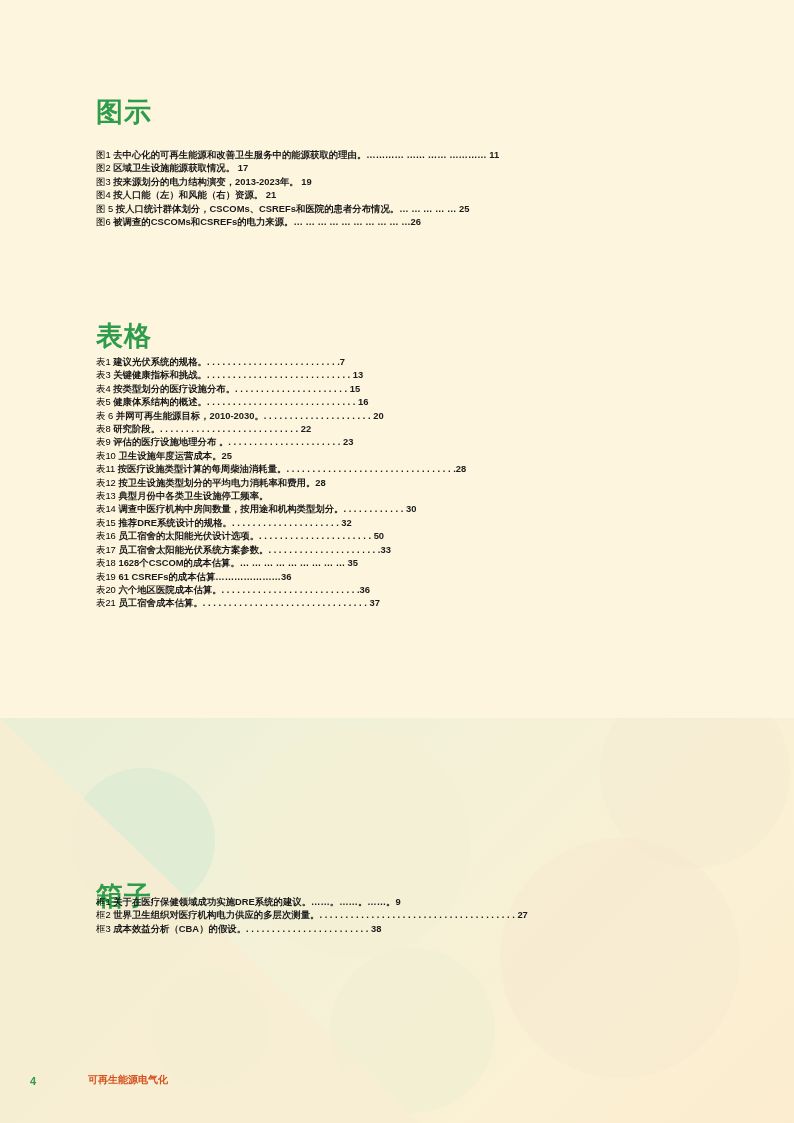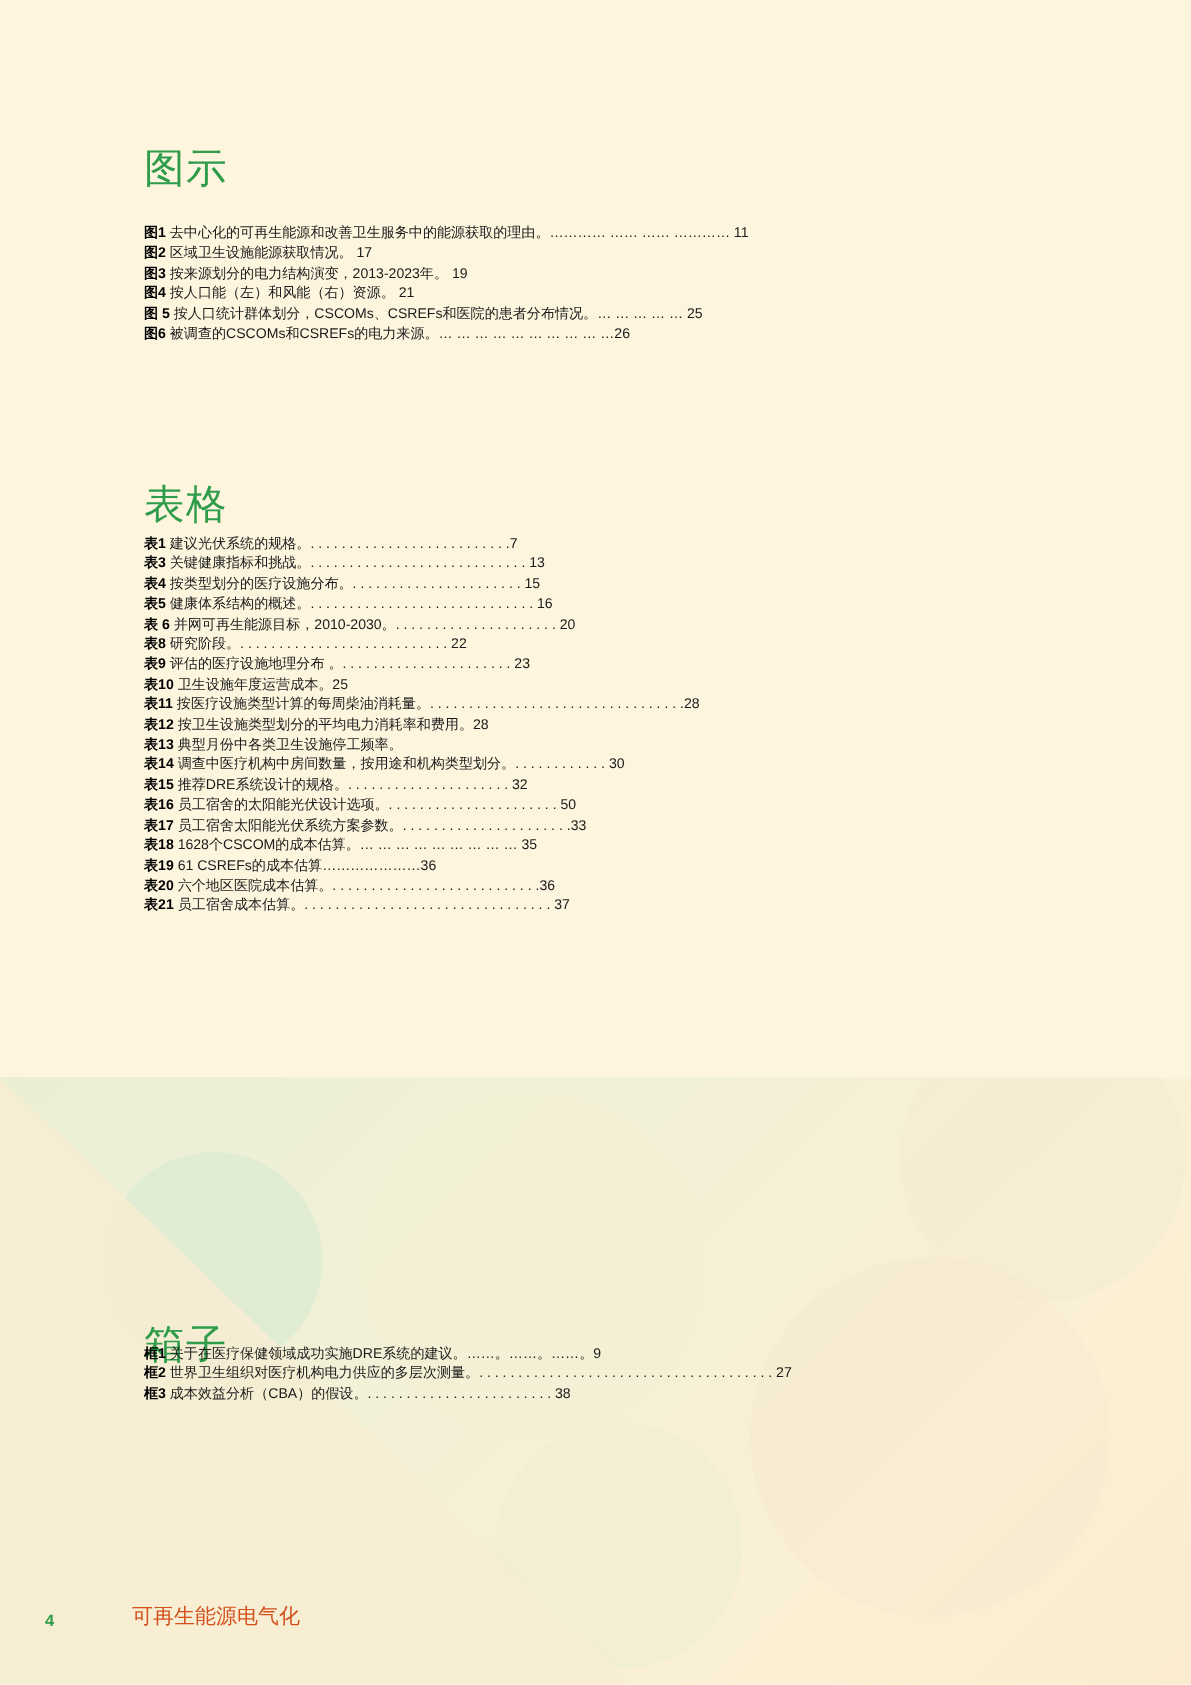--- a/index.html
+++ b/index.html
@@ -52,21 +52,21 @@
   .c6 { left: 150px; top: 250px; width: 120px; height: 120px; background: #eaeed6; opacity: .5; }
 
   .content {
     position: absolute;
     inset: 0;
   }
   h1.section {
     position: absolute;
     margin: 0;
     font-size: 27px;
-    font-weight: normal;
+    font-weight: bold;
     color: #2e9c4a;
     letter-spacing: 1px;
   }
   .figures-title { left: 96px; top: 94px; }
   .tables-title  { left: 96px; top: 318px; }
   .boxes-title   { left: 96px; top: 878px; }
 
   ul.toc {
     position: absolute;
     margin: 0;
@@ -80,40 +80,40 @@
   .boxes-list   { top: 895px; }
 
   ul.toc li {
     font-size: 9.4px;
     color: #1a1a1a;
     line-height: 13.4px;
     white-space: nowrap;
     overflow: hidden;
   }
   ul.toc li .lbl {
-    font-weight: bold;
+    font-weight: normal;
     color: #000;
   }
   ul.toc li .txt {
-    font-weight: normal;
+    font-weight: bold;
   }
   .footer-num {
     position: absolute;
     left: 30px;
     bottom: 36px;
     font-size: 11px;
     font-weight: bold;
     color: #2e9c4a;
   }
   .footer-title {
     position: absolute;
     left: 88px;
     bottom: 36px;
-    font-size: 14px;
-    font-weight: normal;
+    font-size: 10px;
+    font-weight: bold;
     color: #d4511e;
   }
 </style>
 </head>
 <body>
 
 <div class="page">
 
   <div class="deco-band">
     <div class="circle c5"></div>

